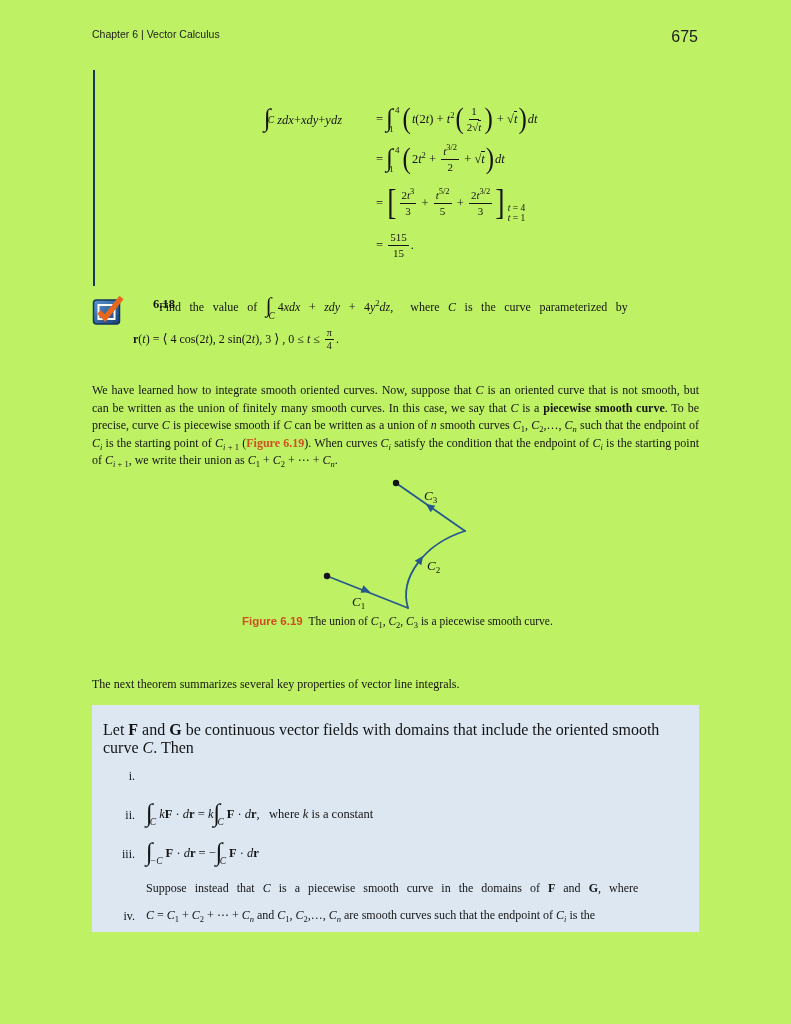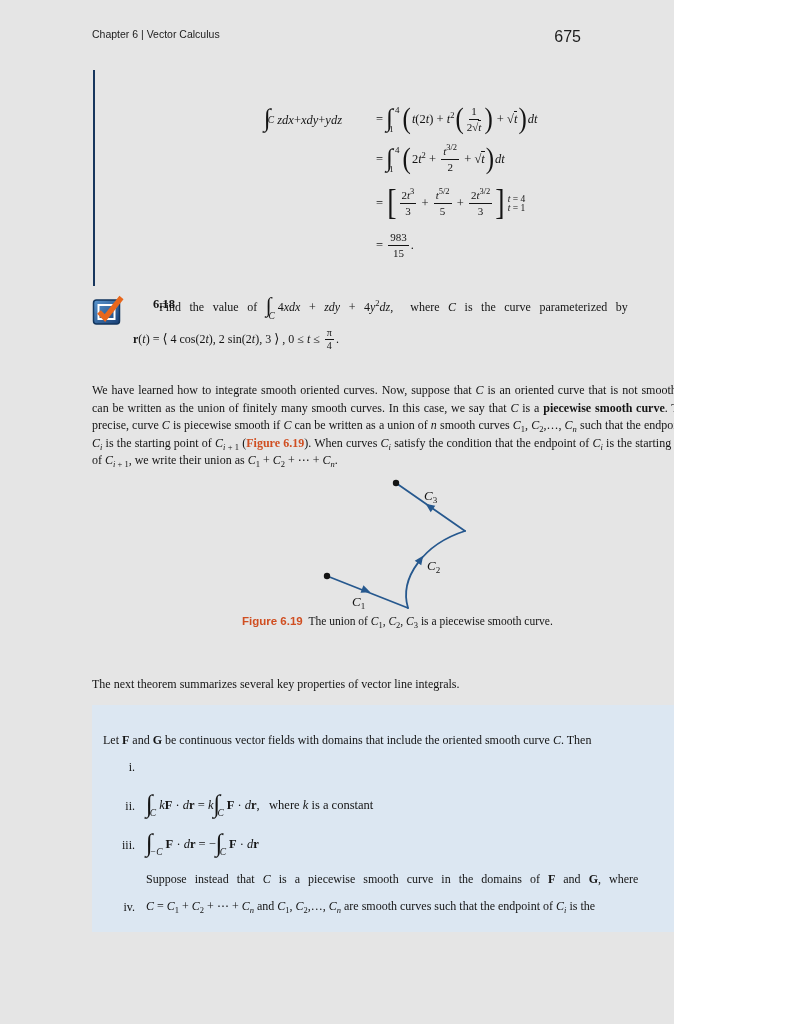--- a/index.html
+++ b/index.html
@@ -1,31 +1,31 @@
 <!DOCTYPE html>
 <html><head>
 <meta charset="utf-8">
 <style>
   html,body{margin:0;padding:0;background:#ffffff;}
   .page{
-    position:relative; width:674px; height:1024px; background:#e5e5e5;
+    position:relative; width:791px; height:1024px; background:#bef264;
     font-family:"Liberation Serif","DejaVu Serif",serif; color:#141414; overflow:hidden;
   }
   
   .hdr-left{position:absolute; left:92px; top:28px; font-family:"Liberation Sans","DejaVu Sans",sans-serif; font-size:10.5px; color:#1c1c1c;}
   .hdr-page{position:absolute; right:93px; top:28px; font-family:"Liberation Sans","DejaVu Sans",sans-serif; font-size:16px; color:#1c1c1c;}
   
   .vrule{position:absolute; left:93px; top:70px; width:2px; height:216px; background:#17365d;}
   
   .ii{font-size:25px; display:inline-block; vertical-align:middle; line-height:0.85; transform:translateY(-2px); font-weight:400;}
   .ii.s{font-size:21px;}
   .isub{font-size:9.5px; font-style:italic; vertical-align:-8px; margin-left:-3px; margin-right:3px; letter-spacing:0;}
   .lims{display:inline-flex; flex-direction:column; justify-content:space-between; height:28px; font-size:9px; vertical-align:middle; line-height:1; margin-left:-1px; margin-right:2px;}
   .lims .u{margin-left:3px;} .lims .l{margin-left:-3px;}
-  .lims2{display:inline-flex; flex-direction:column; justify-content:center; height:38px; font-size:9.5px; vertical-align:middle; line-height:1; margin-left:2px;}
+  .lims2{display:inline-flex; flex-direction:column; justify-content:flex-end; height:38px; font-size:9.5px; vertical-align:middle; line-height:1; margin-left:2px;}
   .bp{font-size:25px; display:inline-block; vertical-align:middle; line-height:0.8; transform:scaleY(1.18) translateY(-1px); margin:0 1px; font-weight:300;}
   .bk{font-size:28px; display:inline-block; vertical-align:middle; line-height:0.8; transform:scaleY(1.25) translateY(-1px); margin:0 1px; font-weight:300;}
   .fr{display:inline-flex; flex-direction:column; align-items:center; vertical-align:middle; font-size:11px; line-height:1.3; margin:0 2px; transform:translateY(-1px);}
   .fr .nu{border-bottom:1px solid #141414; padding:0 2px;}
   .fr.sm{font-size:10px; line-height:1.15;}
   .rb{border-top:1px solid #141414; font-style:italic;}
   sup{font-size:8.5px; vertical-align:5px; line-height:0;}
   sub{font-size:8.5px; vertical-align:-3px; line-height:0;}
   
   .eq{position:absolute; left:264px; top:100px; font-size:12.5px;}
@@ -44,21 +44,21 @@
   .figlink{color:#d04e21; font-weight:bold; cursor:pointer;}
   
   .figure-wrap{position:absolute; left:310px; top:470px;}
   .caption{position:absolute; left:242px; top:611px; width:322px; font-size:11.5px; line-height:21px;}
   .caption .lbl{font-family:"Liberation Sans","DejaVu Sans",sans-serif; font-weight:bold; color:#d04e21; font-size:11.5px;}
   
   .leadin{position:absolute; left:92px; top:677px; width:607px; font-size:12px;}
   
   .thm{position:absolute; left:92px; top:705px; width:607px; height:227px; background:#dce7f2; box-sizing:border-box; padding:9px 11px;}
   .thm-title{font-family:"Liberation Sans","DejaVu Sans",sans-serif; font-weight:bold; font-size:13.5px; color:#4e86c2; padding-bottom:5px; border-bottom:2px solid #4e86c2;}
-  .thm-intro{margin-top:19px; font-size:12px;}
+  .thm-intro{margin-top:7px; font-size:16px;}
   .titem{display:flex; align-items:center; font-size:12.5px;}
   .titem.m{min-height:39px;}
   .titem.iv{align-items:flex-end; margin-top:6px; font-size:12px;}
   .tnum{width:32px; text-align:right; padding-right:11px; flex:none; font-size:12px;}
   .iv-l1{word-spacing:5px; line-height:16px;}
   .iv-l2{line-height:18px; margin-top:10px;}
 </style>
 </head>
 <body>
 
@@ -102,21 +102,21 @@
             <span class="nu">2<i>t</i><sup>3/2</sup></span>
             <span class="de">3</span>
           </span><span class="bk">]</span><span class="lims2">
             <span><i>t</i> = 4</span>
             <span><i>t</i> = 1</span>
           </span></span>
     </div>
     <div class="eqrow r4">
       <span class="eqlhs"></span>
       <span>= <span class="fr">
-            <span class="nu">983</span>
+            <span class="nu">515</span>
             <span class="de">15</span>
           </span>.</span>
     </div>
   </div>
 
   <div class="checkpoint">
     <span class="cp-icon">
       <svg width="33" height="33" viewBox="0 0 33 33">
         <defs>
           <linearGradient id="cg" x1="0" y1="0" x2="1" y2="1">

